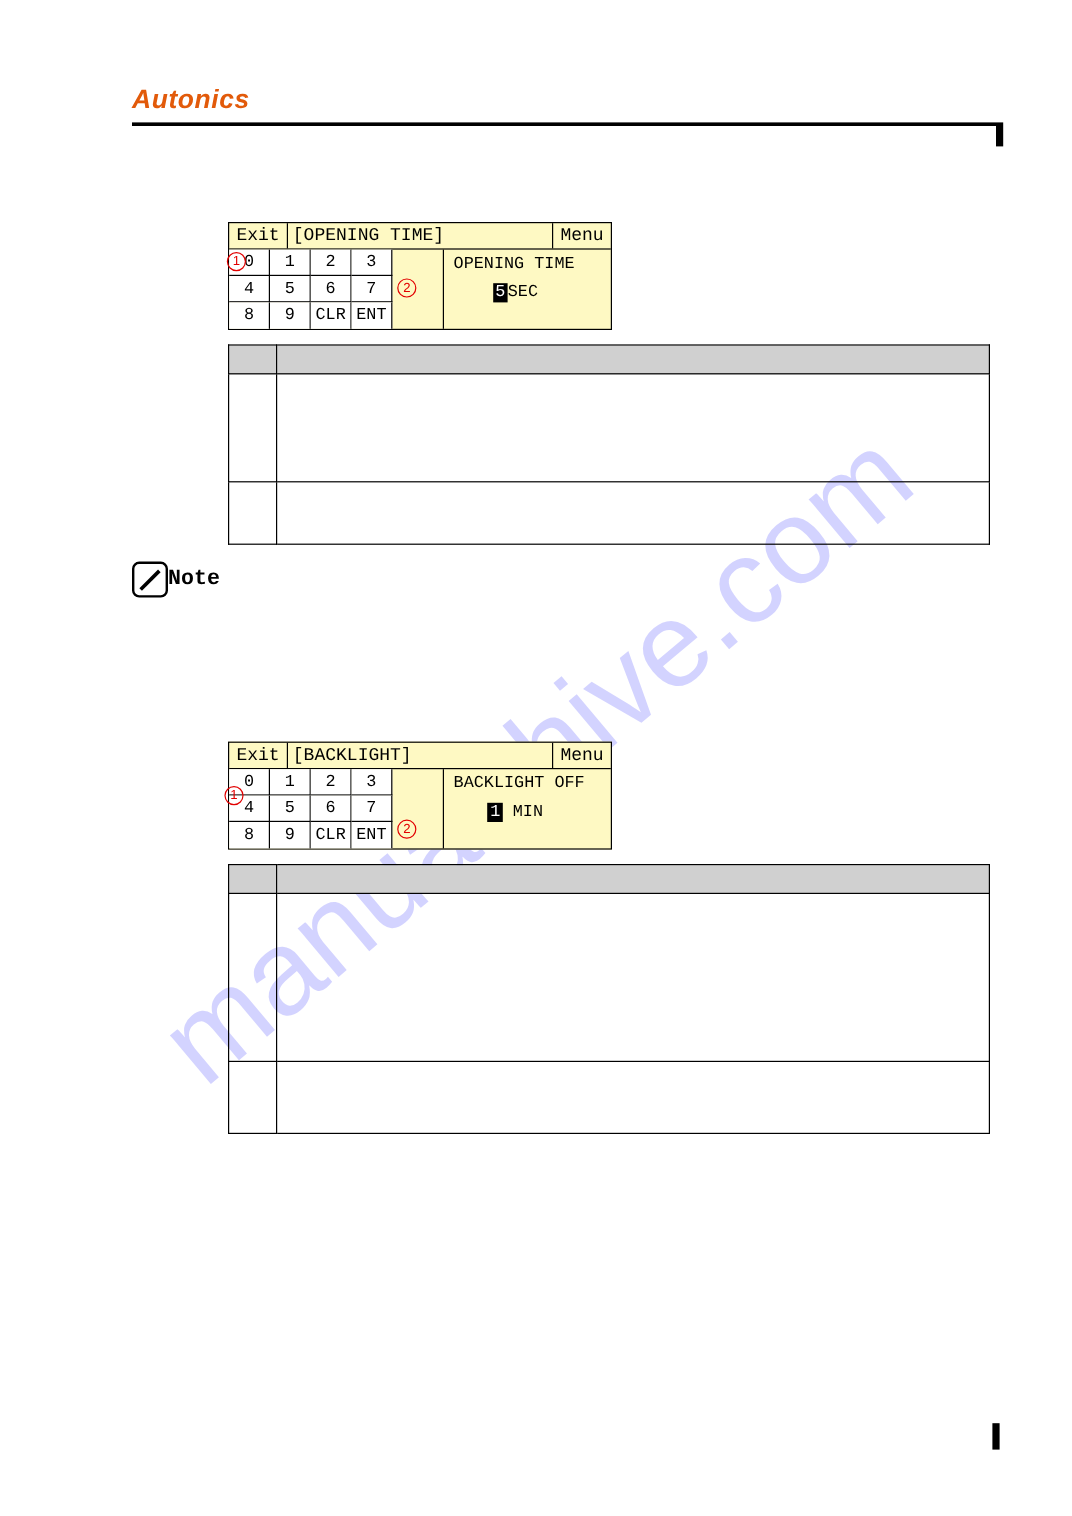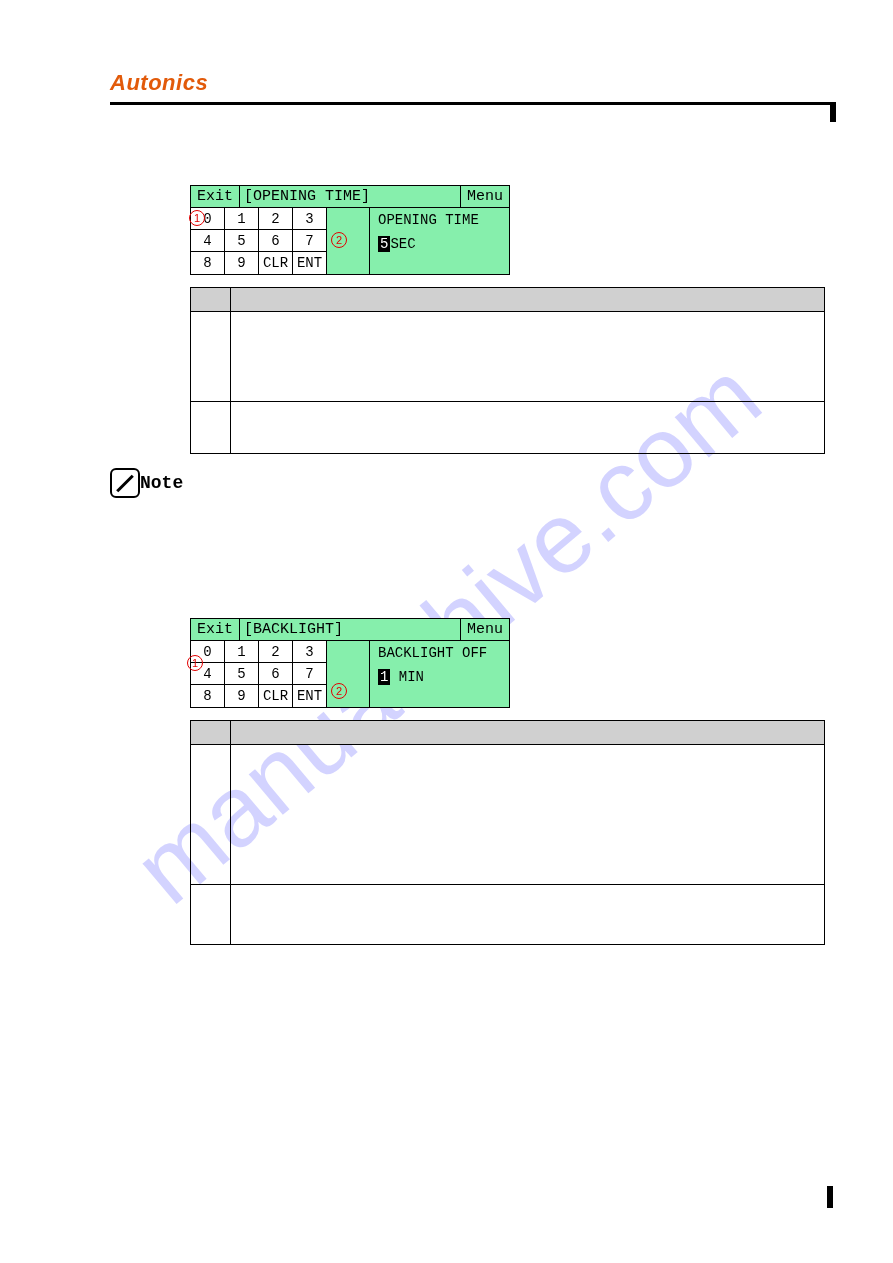--- a/index.html
+++ b/index.html
@@ -36,21 +36,21 @@
     top: 0;
     width: 6px;
     height: 20px;
     background: #000;
   }
   .lcd {
     margin: 80px 0 8px 80px;
     border: 1px solid #000;
     display: inline-block;
     font-family: "Courier New", monospace;
-    background: #86efac;
+    background: #fef9c3;
     position: relative;
   }
   .lcd-header {
     display: flex;
     align-items: stretch;
     border-bottom: 1px solid #000;
   }
   .lcd-btn {
     border-right: 1px solid #000;
     padding: 2px 6px;
@@ -92,21 +92,21 @@
     margin-left: 42px;
   }
   .display-label {
     font-size: 14px;
     font-family: "Courier New", monospace;
     white-space: nowrap;
   }
   .display-value {
     margin-top: 8px;
     font-size: 14px;
-    text-align: left;
+    text-align: center;
     padding-right: 20px;
   }
   .val-num {
     background: #000;
     color: #fff;
     padding: 0 2px;
     font-family: "Courier New", monospace;
   }
   .circ {
     position: absolute;

